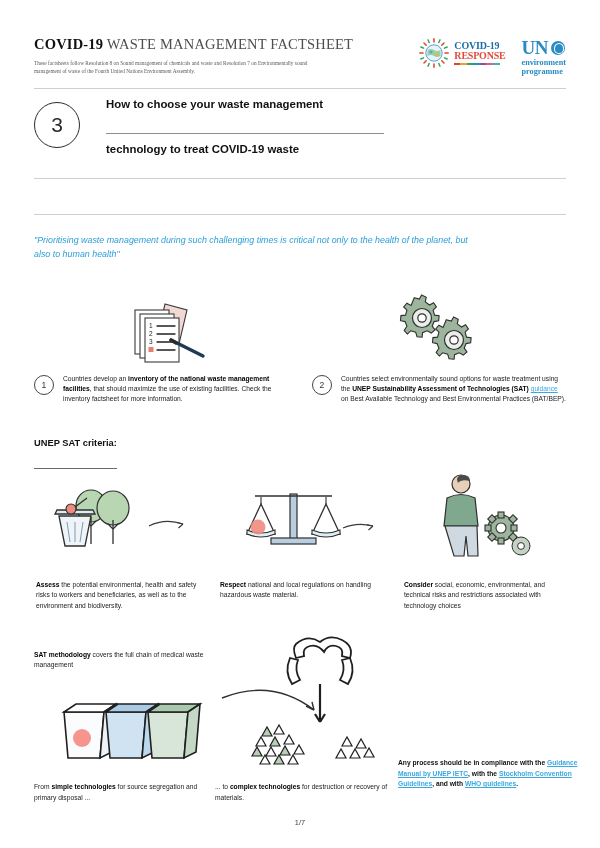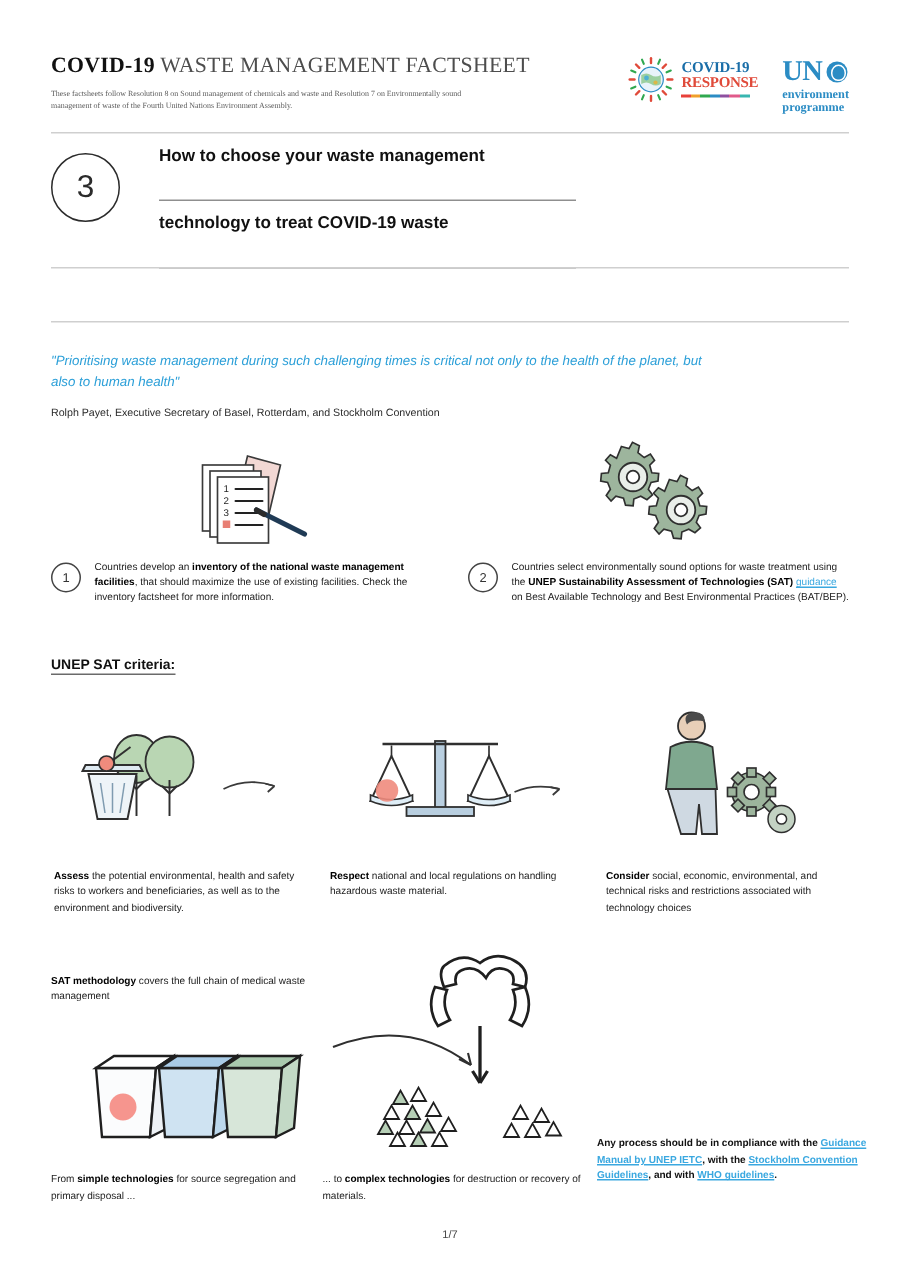--- a/index.html
+++ b/index.html
@@ -67,21 +67,21 @@
   .step-art { height: 66px; display: flex; align-items: flex-end; justify-content: center; }
   .step-body { display: flex; margin-top: 12px; }
   .circle-n { width: 20px; height: 20px; border-radius: 50%; border: 1px solid #444; flex: 0 0 20px;
       display: flex; align-items: center; justify-content: center; font-size: 8.6px; color: #333; margin-top: 1px;}
   .step-txt { margin-left: 9px; font-size: 6.7px; line-height: 1.52; color: #222; }
   .step-txt b { color: #000; }
   a.link { color: #3aa8e0; text-decoration: underline; }
 
   
   .sat-head { position: absolute; left: 34px; top: 438px; font-size: 9.3px; font-weight: 700; color: #111;
-      border-bottom: 1px solid #6a6a6a; padding-bottom: 1px; }
+      border-bottom: 1px solid #6a6a6a; padding-bottom: 20px; }
   .crit { position: absolute; left: 24px; top: 470px; width: 552px; display: flex; }
   .crit-col { width: 184px; padding: 0 6px; }
   .crit-art { height: 92px; display: flex; align-items: flex-end; justify-content: center; position: relative; }
   .crit-txt { margin-top: 18px; font-size: 6.7px; line-height: 1.55; color: #222; padding-left: 6px; }
   .crit-txt b { color: #000; }
 
   
   .meth-txt { position: absolute; left: 34px; top: 650px; width: 190px; font-size: 6.7px; line-height: 1.55; color: #222; }
   .meth-txt b { color: #000; }
   .meth-art { position: absolute; left: 24px; top: 640px; width: 560px; height: 130px; }
@@ -169,21 +169,20 @@
     </div>
   </div>
 
   <div class="rule" style="top:178px"></div>
 
 
   <div class="rule" style="top:214px"></div>
 
   <div class="quote">
     <div class="q">"Prioritising waste management during such challenging times is critical not only to the health of the planet, but also to human health"</div>
-    <div class="attrib">Rolph Payet, Executive Secretary of Basel, Rotterdam, and Stockholm Convention</div>
   </div>
 
   <div class="steps">
 
     <div class="step">
       <div class="step-art">
         <svg width="96" height="62" viewBox="0 0 96 62">
           <path d="M52 4 L74 10 L66 44 L44 38 Z" fill="#f2d8d4" stroke="#3a3a3a" stroke-width="1.1"></path>
           <rect x="22" y="10" width="34" height="44" fill="#fff" stroke="#3a3a3a" stroke-width="1.1"></rect>
           <rect x="27" y="14" width="34" height="44" fill="#fff" stroke="#3a3a3a" stroke-width="1.1"></rect>

